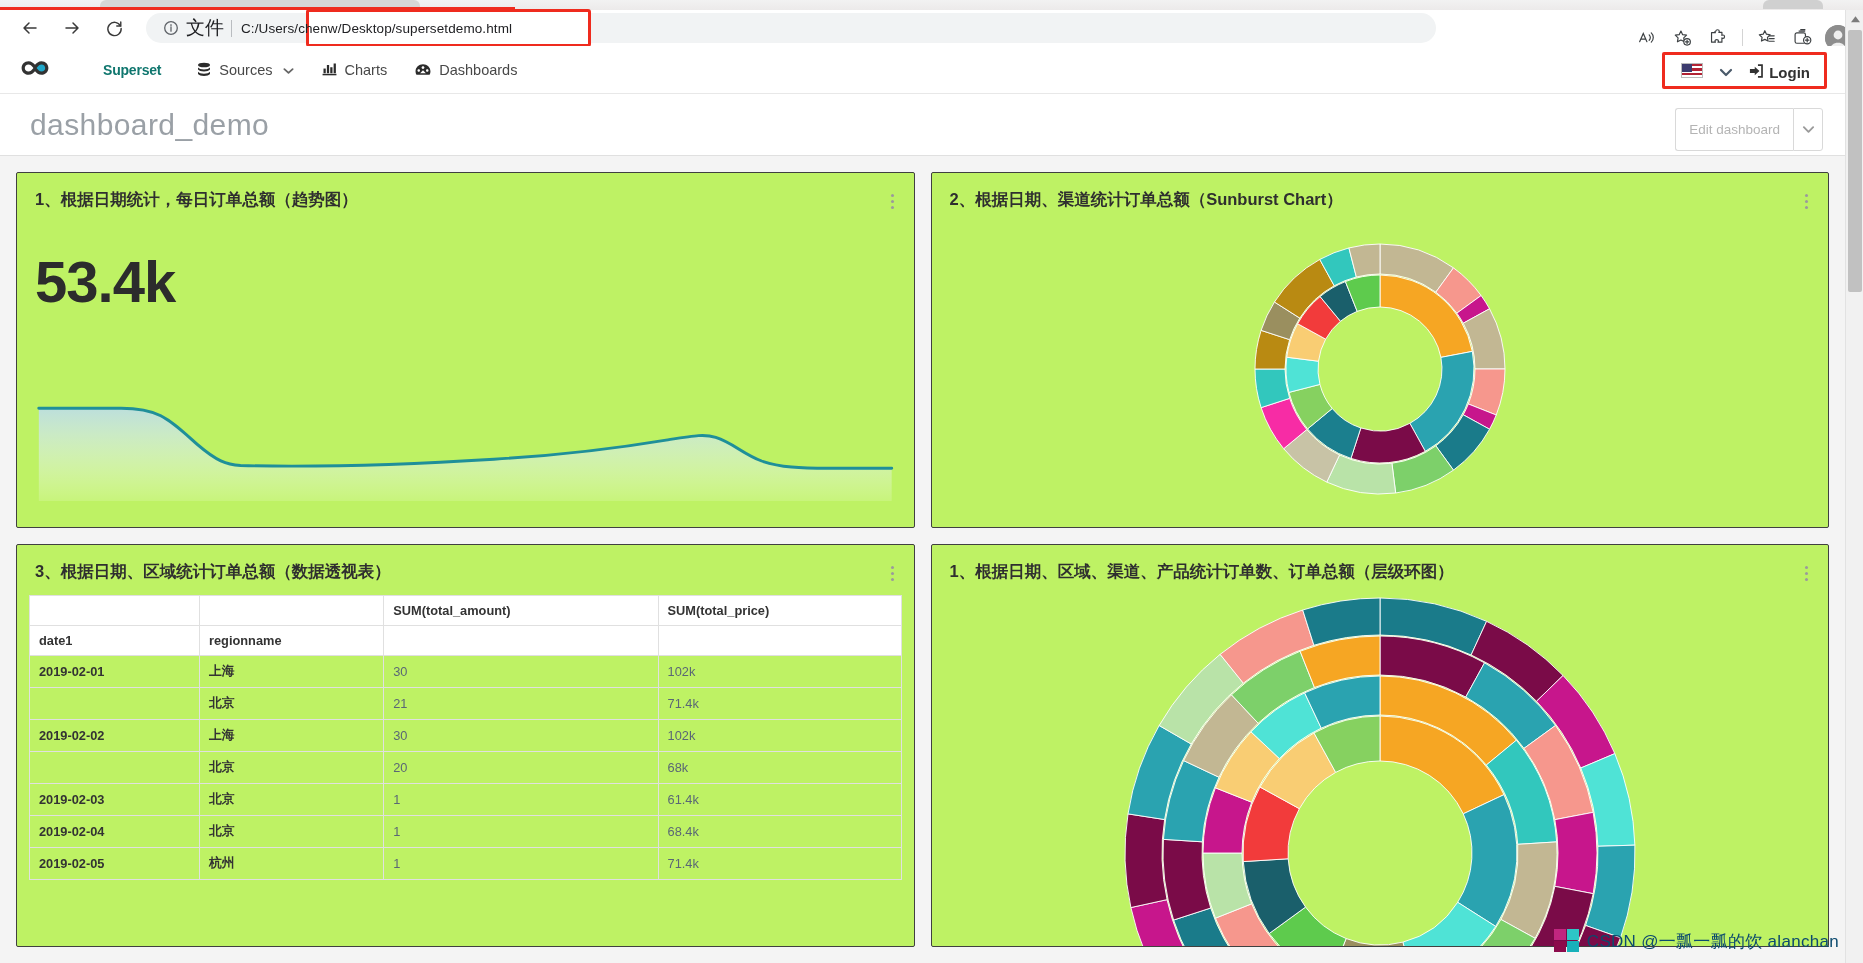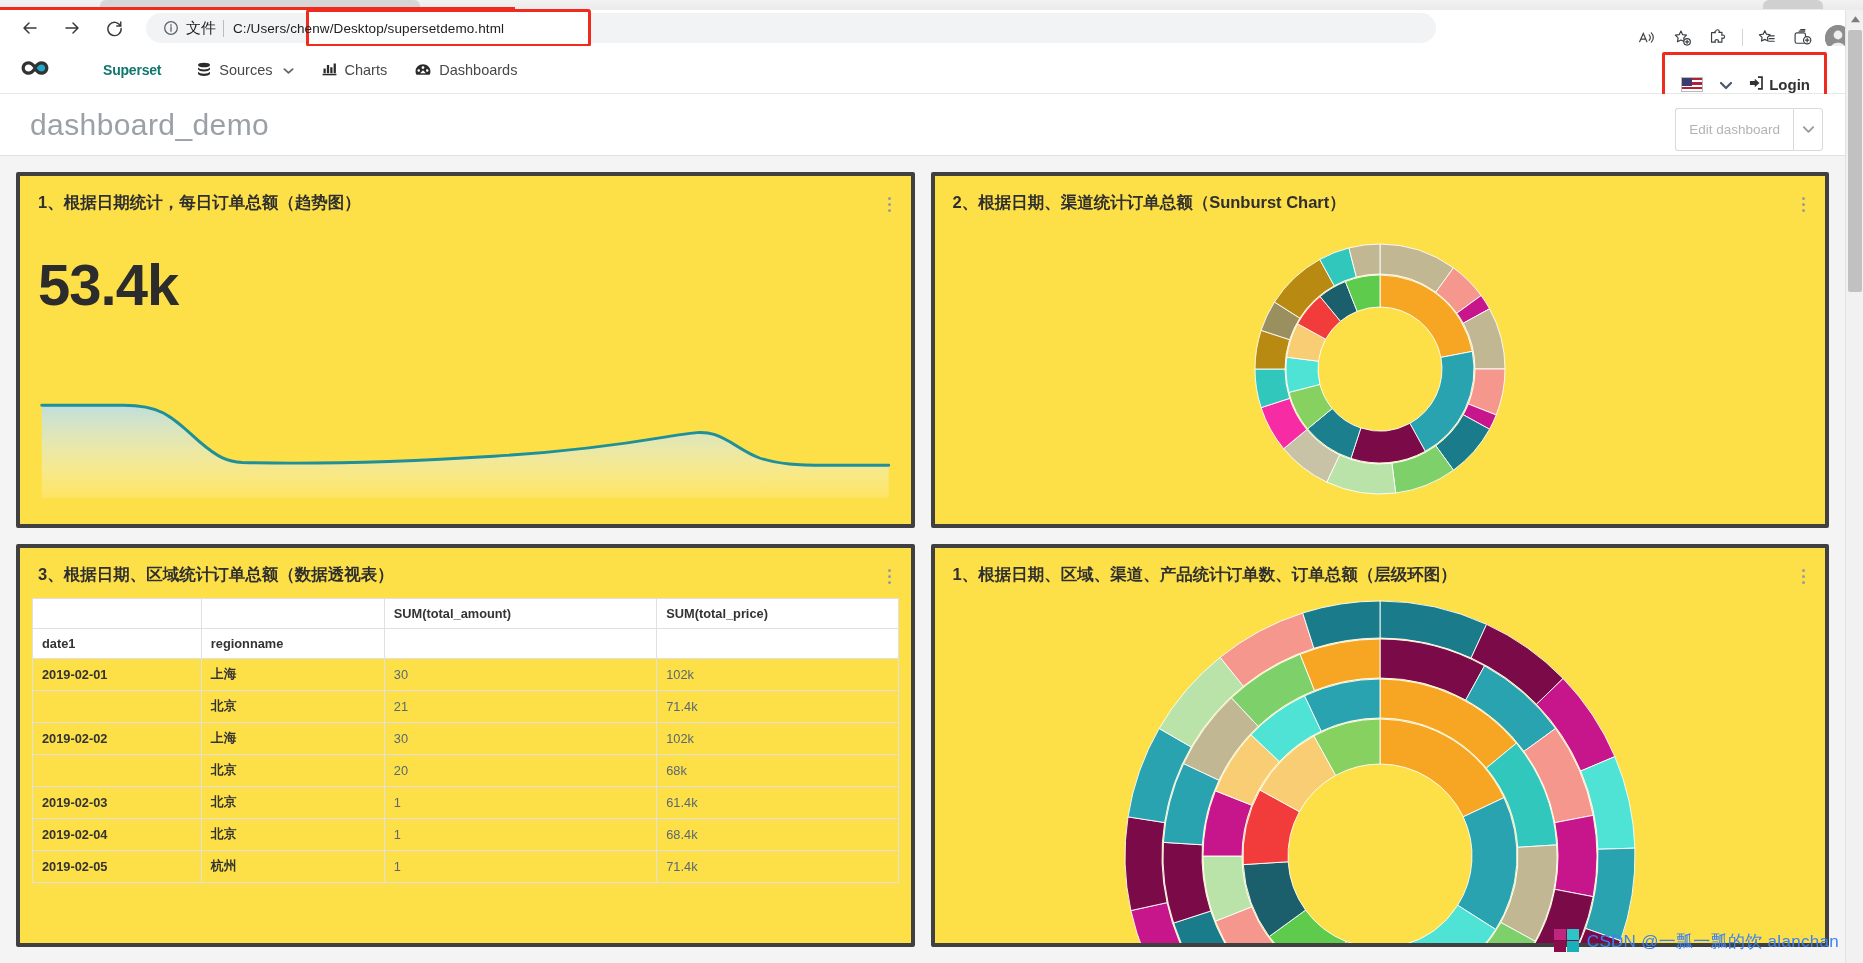--- a/index.html
+++ b/index.html
@@ -46,21 +46,21 @@
     height: 30px; flex: 1; max-width: 1290px;
     background: #f1f3f4; border-radius: 16px;
     display: flex; align-items: center; padding: 0 10px;
     position: relative;
   }
   .info-icon {
     width: 18px; height: 18px; margin-left: 6px; margin-right: 6px;
     color: #5f6368; display: flex; align-items: center; justify-content: center;
   }
   .file-label {
-    font-size: 15px; color: #202124; margin-right: 7px; white-space: nowrap;
+    font-size: 19px; color: #202124; margin-right: 7px; white-space: nowrap;
   }
   .url-sep { width: 1px; height: 17px; background: #b9bcc0; margin-right: 9px; }
   .url-text {
     font-size: 13.5px; color: #202124; white-space: nowrap;
     letter-spacing: .1px;
   }
   .url-redbox {
     position: absolute; left: 160px; top: -4px; width: 285px; height: 38px;
     border: 3px solid #ef2b1e; border-radius: 3px;
     background: #ffffff; z-index: 0;
@@ -94,23 +94,23 @@
   .nav-links { display: flex; align-items: flex-start; margin-left: 24px; gap: 4px; }
   .nav-item {
     display: flex; align-items: center; gap: 8px;
     padding: 6px 12px; font-size: 14.5px; color: #484848;
   }
   .nav-item .nico { display: flex; align-items: center; color: #2b2b2b; }
   .chev { margin-left: 2px; color: #666; }
 
   .nav-right {
     position: absolute; right: 18px; top: 6px;
-    display: flex; align-items: center; gap: 14px;
+    display: flex; align-items: flex-start; gap: 14px;
     border: 3px solid #ef2b1e; border-radius: 2px;
-    padding: 20px 14px 4px 16px;
+    padding: 8px 14px 4px 16px;
   }
   .flag {
     width: 22px; height: 15px; position: relative; overflow: hidden;
     border: 1px solid #bbb;
   }
   .flag .stripes {
     position: absolute; inset: 0;
     background: repeating-linear-gradient(#b22234 0 2.2px, #ffffff 2.2px 4.4px);
   }
   .flag .canton {
@@ -148,21 +148,21 @@
   }
 
   
   .dash-body {
     position: absolute; top: 156px; left: 0; width: 1845px; height: 807px;
     background: #f4f4f4; padding: 16px;
     display: grid; grid-template-columns: 1fr 1fr; gap: 16px;
     grid-template-rows: 356px 1fr;
   }
   .card {
-    background: #fde047; border: 4px solid #404040; border-radius: 2px;
+    background: #bef264; border: 1px solid #404040; border-radius: 2px;
     position: relative; overflow: hidden;
   }
   .card-head {
     display: flex; align-items: flex-start; justify-content: space-between;
     padding: 17px 18px 4px 18px;
   }
   .card-title {
     font-size: 16.5px; font-weight: bold; color: #2f2f2f; line-height: 1.2;
   }
   .dots {
@@ -197,21 +197,21 @@
     vertical-align: middle; height: 28px;
   }
   table.pivot-table th { font-weight: bold; color: #333; background: #fff; }
   table.pivot-table td.dim { font-weight: bold; color: #333; }
   table.pivot-table td.val { color: #5a6775; }
 
   
   .watermark {
     position: absolute; right: 24px; bottom: 10px;
     display: flex; align-items: center; gap: 7px;
-    font-size: 17px; color: #3b82f6; letter-spacing: .3px; z-index: 40;
+    font-size: 17px; color: #0c4a6e; letter-spacing: .3px; z-index: 40;
     pointer-events: none;
   }
   .wm-logo { width: 26px; height: 24px; position: relative; }
   .wm-logo .q1 { position:absolute; left:0; top:0; width:12px; height:11px; background:#c1267f; }
   .wm-logo .q2 { position:absolute; left:13px; top:0; width:12px; height:11px; background:#2dc6c6; }
   .wm-logo .q3 { position:absolute; left:0; top:12px; width:12px; height:11px; background:#8c0b4b; }
   .wm-logo .q4 { position:absolute; left:13px; top:12px; width:12px; height:11px; background:#18b1ba; }
 
   
   .scrollbar {

